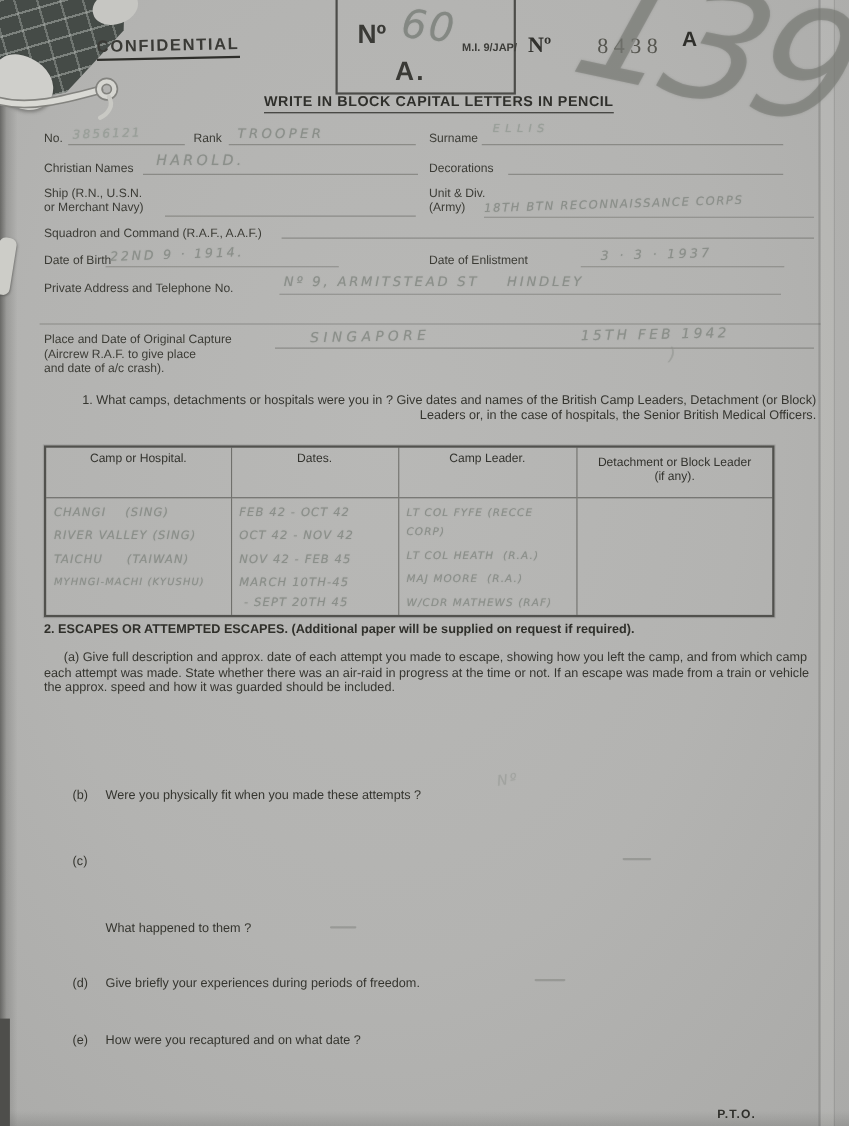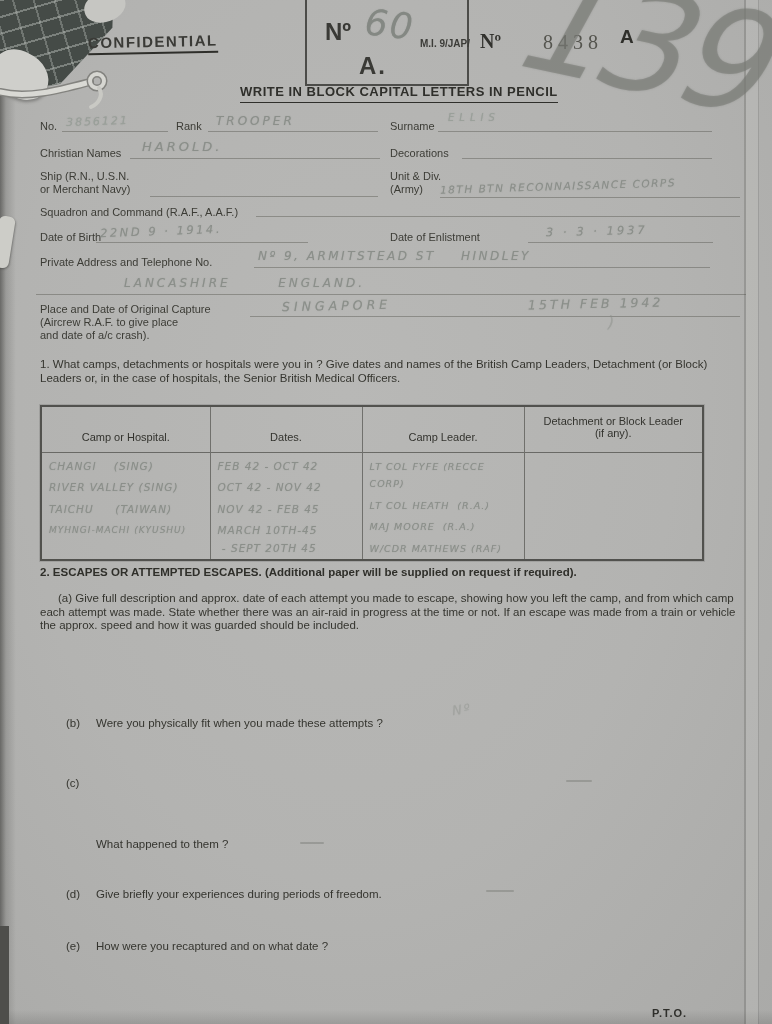--- a/index.html
+++ b/index.html
@@ -17,21 +17,21 @@
   .q{font-size:11.5px;color:#35352f;line-height:13.5px;}
   .bold{font-weight:bold;}
   .hw{font-family:"DejaVu Sans",sans-serif;font-style:italic;color:#8b8f8a;
       letter-spacing:2px;white-space:pre-wrap;text-shadow:0 0 1px rgba(139,143,138,.65);}
   .hw-faint{color:#9aa09a;}
   .fline{border-bottom:1px solid rgba(72,72,64,.38);height:0;}
   .stampTxt{color:#3a3a36;font-weight:bold;letter-spacing:2px;}
   .crease{background:rgba(92,92,88,.30);width:2px;height:1024px;top:0;}
   .dash{height:2px;background:rgba(120,122,118,.45);border-radius:2px;}
   table.camps{border-collapse:collapse;width:660px;height:152px;table-layout:fixed;}
-  table.camps th{font-size:11px;font-weight:normal;color:#33332e;vertical-align:top;padding-top:24px;}
+  table.camps th{font-size:11px;font-weight:normal;color:#33332e;vertical-align:top;padding-top:4px;}
   table.camps .vline{border-right:1.3px solid rgba(55,55,50,.55);}
   .tbl-wrap{border:2.5px solid rgba(48,48,44,.75);box-shadow:0 0 0 1px rgba(48,48,44,.15);}
   .hwcell{font-size:10.5px;letter-spacing:1px;line-height:17.5px;padding:4px 3px 0 6px;}
 </style>
 </head>
 <body>
 
 <div id="paper">
 
   <div class="abs" style="left:-18px;top:-22px;width:150px;height:105px;transform:rotate(-16deg);
@@ -114,31 +114,30 @@
   <span class="abs hw" style="left:100px;top:224px;font-size:11.5px;letter-spacing:2.5px;transform:rotate(-2deg);">22ND 9 · 1914.</span>
 
   <span class="abs lbl" style="left:390px;top:231px;">Date of Enlistment</span>
   <div class="abs fline" style="left:528px;top:242px;width:185px;"></div>
   <span class="abs hw" style="left:546px;top:224px;font-size:11.5px;letter-spacing:3px;transform:rotate(-1.5deg);">3 · 3 · 1937</span>
 
   <span class="abs lbl" style="left:40px;top:256px;">Private Address and Telephone No.</span>
   <div class="abs fline" style="left:254px;top:267px;width:456px;"></div>
   <span class="abs hw" style="left:258px;top:249px;font-size:12px;letter-spacing:2.5px;">Nº 9, ARMITSTEAD ST    HINDLEY</span>
   <div class="abs fline" style="left:36px;top:294px;width:710px;"></div>
-  <span class="abs hw" style="left:124px;top:276px;font-size:12px;letter-spacing:3px;">LANCASHIRE       ENGLAND.</span>
 
   <span class="abs lbl" style="left:40px;top:303px;">Place and Date of Original Capture</span>
   <span class="abs lbl" style="left:40px;top:316px;">(Aircrew R.A.F. to give place</span>
   <span class="abs lbl" style="left:40px;top:329px;">and date of a/c crash).</span>
   <div class="abs fline" style="left:250px;top:316px;width:490px;"></div>
   <span class="abs hw" style="left:282px;top:298px;font-size:12.5px;letter-spacing:4px;transform:rotate(-1.2deg);">SINGAPORE</span>
   <span class="abs hw" style="left:528px;top:296px;font-size:12.5px;letter-spacing:3px;transform:rotate(-1.2deg);">15TH FEB 1942</span>
   <span class="abs hw" style="left:608px;top:312px;font-size:16px;opacity:.5;">)</span>
 
-  <div class="abs q" style="left:40px;top:358px;width:702px;">1.   What camps, detachments or hospitals were you in ?   Give dates and names of the British Camp Leaders, Detachment (or Block) Leaders or, in the case of hospitals, the Senior British Medical Officers.</div>
+  <div class="abs q" style="left:40px;top:358px;width:702px;text-align:right;">1.   What camps, detachments or hospitals were you in ?   Give dates and names of the British Camp Leaders, Detachment (or Block) Leaders or, in the case of hospitals, the Senior British Medical Officers.</div>
 
   <div class="abs tbl-wrap" style="left:40px;top:405px;">
     <table class="camps">
       <colgroup>
           <col style="width:168px">
           <col style="width:152px">
           <col style="width:162px">
           <col style="width:178px">
         </colgroup>
       <tbody>

